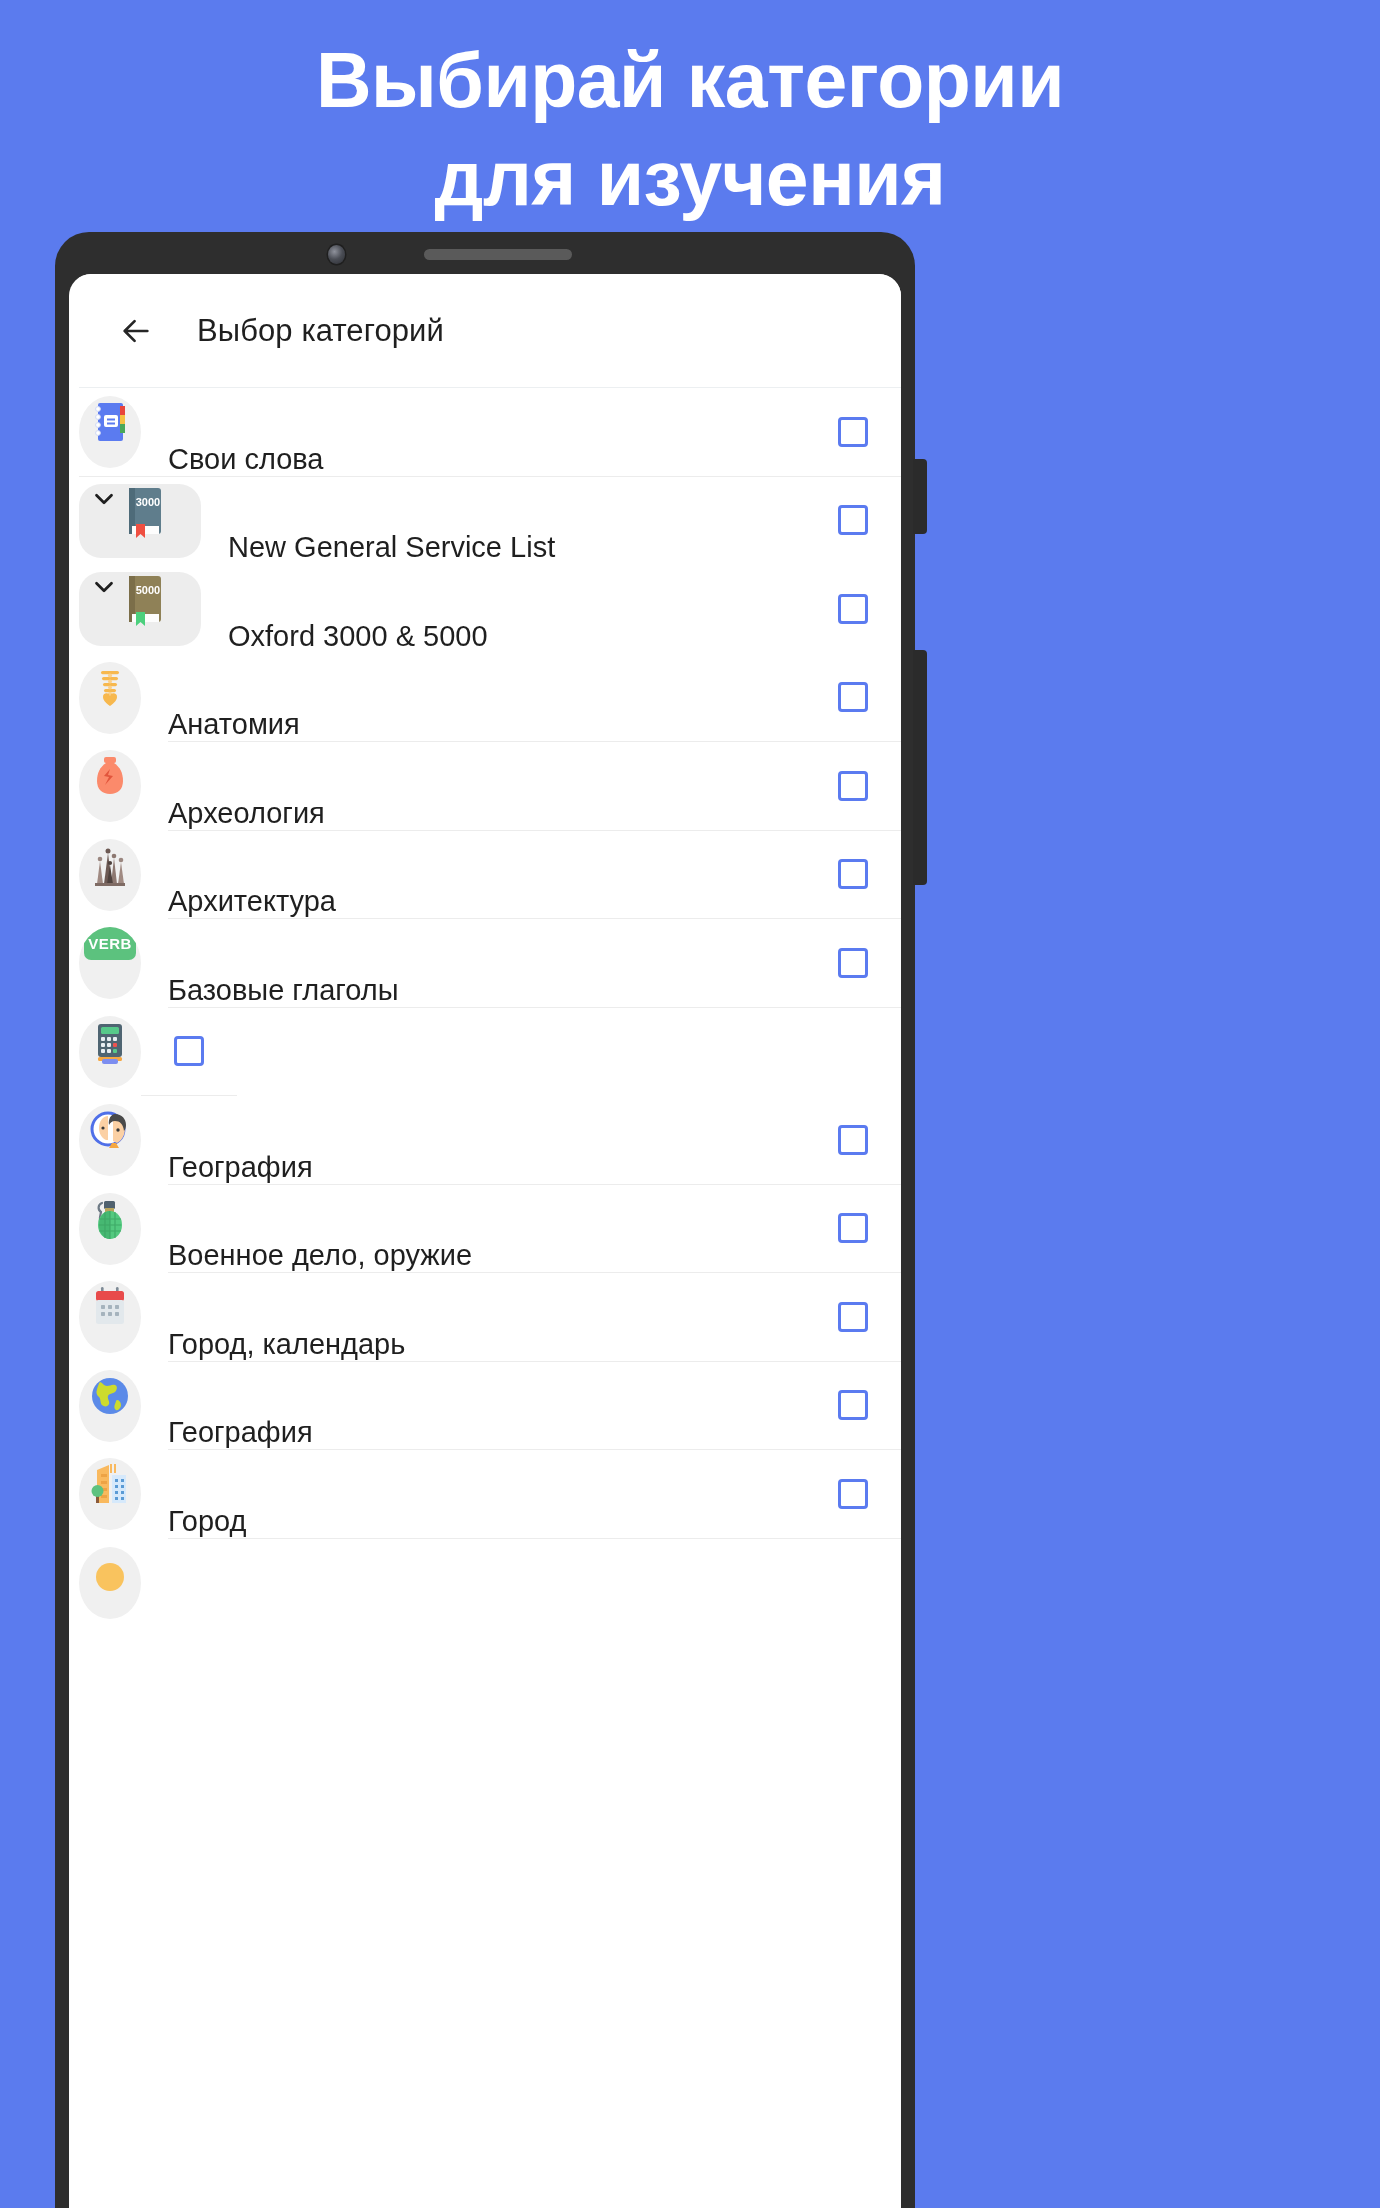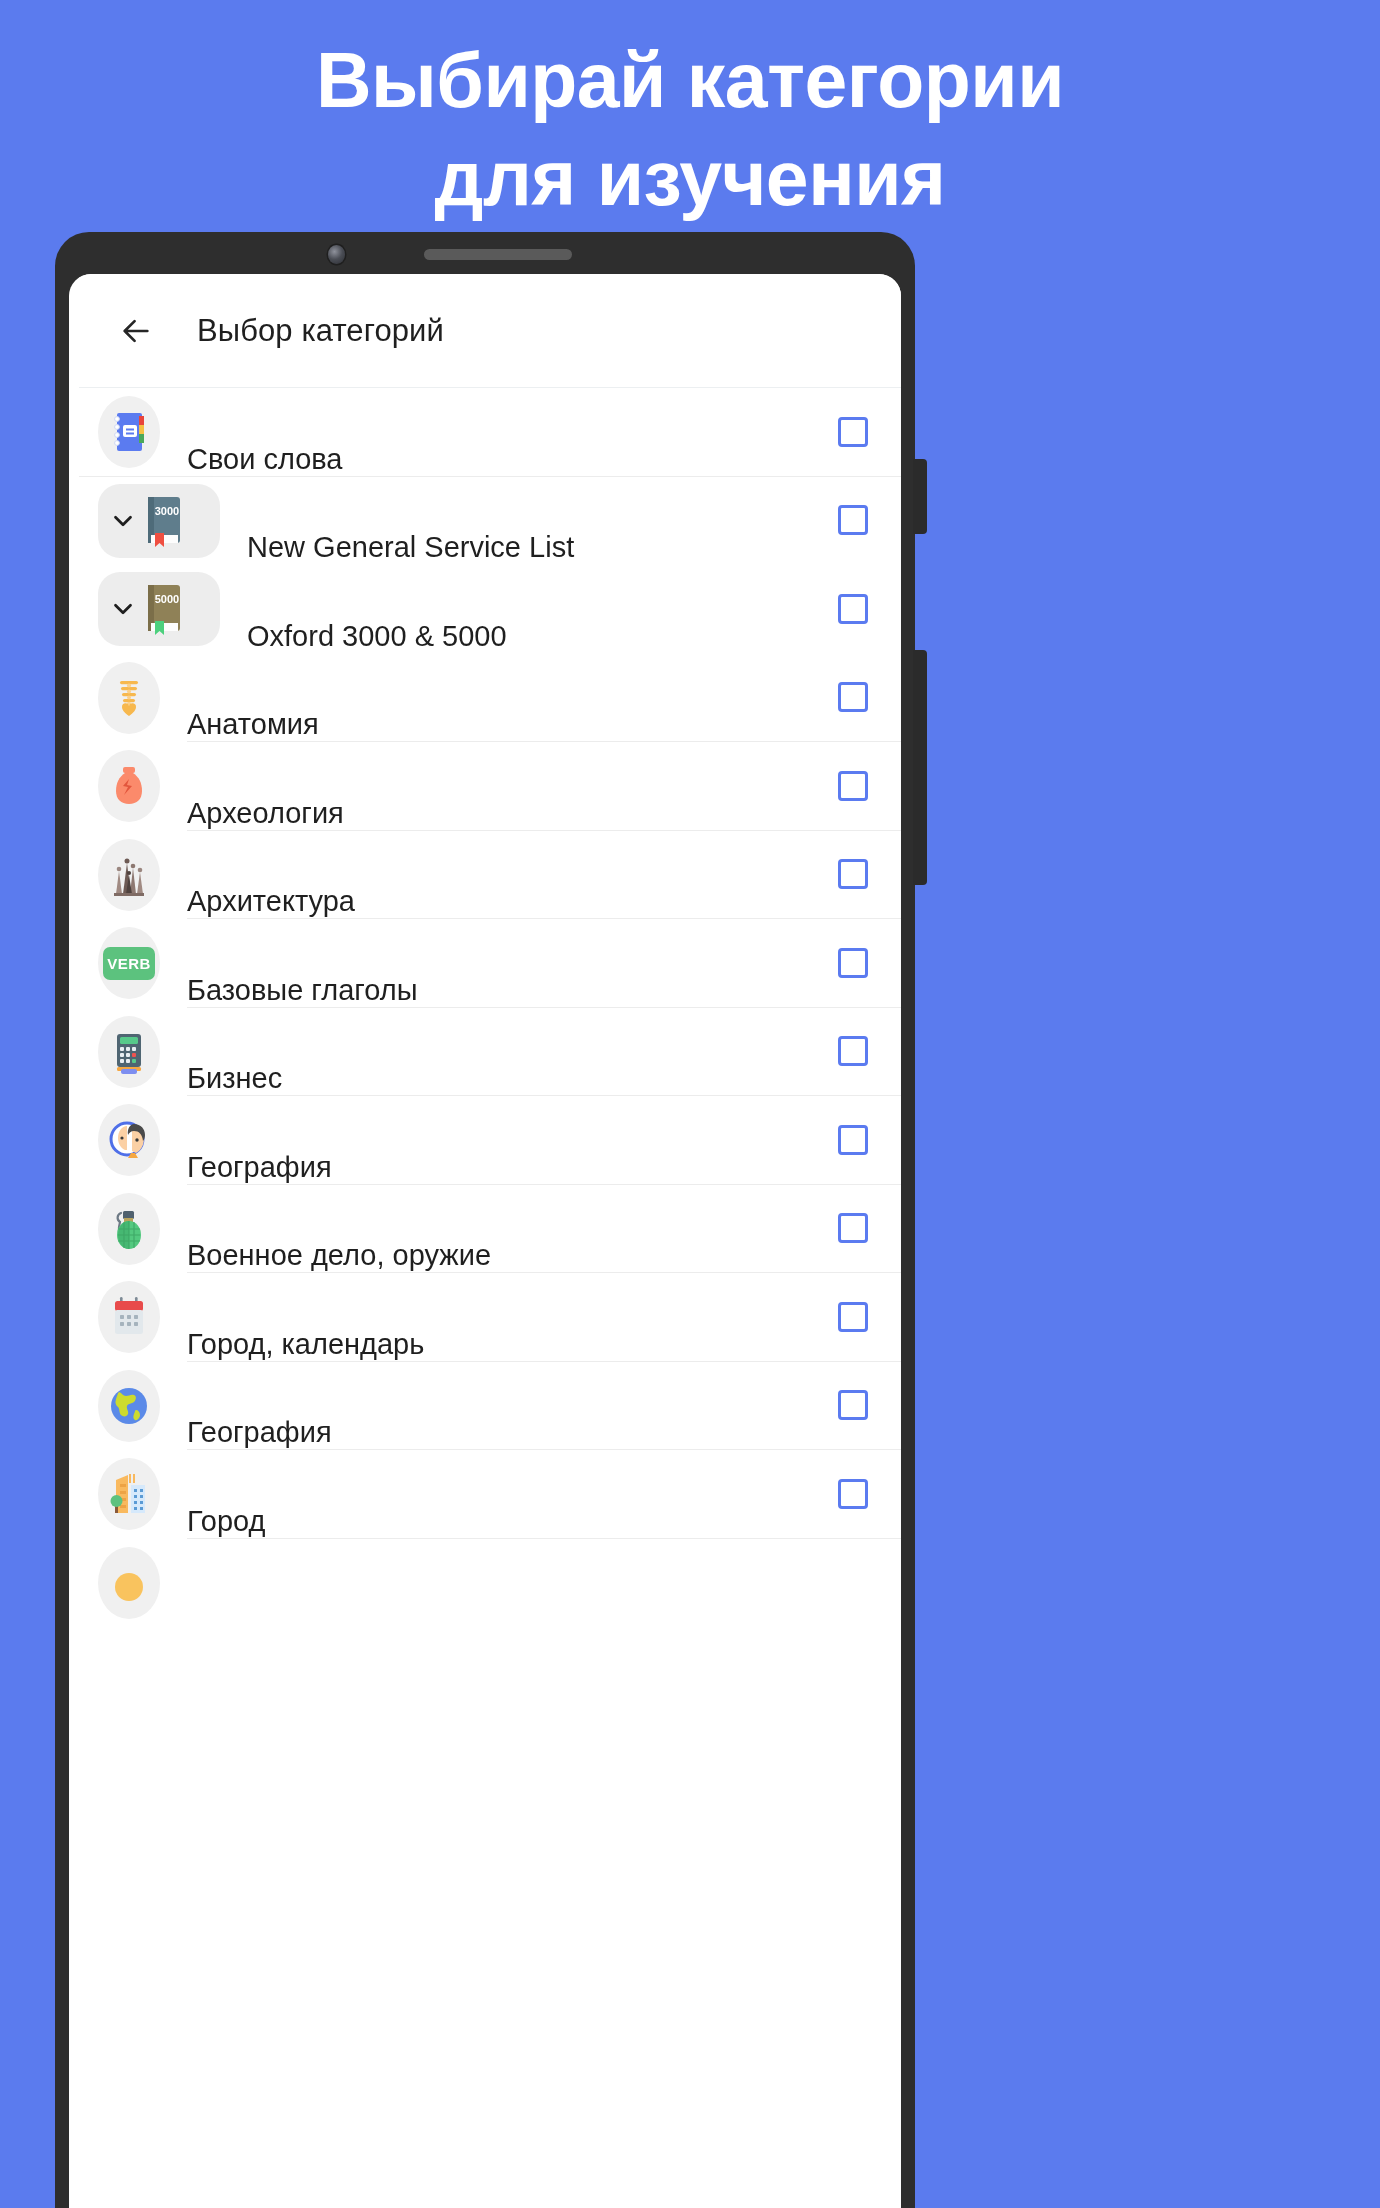--- a/index.html
+++ b/index.html
@@ -109,25 +109,23 @@
   .row {
     display:flex;
     align-items:center;
     height:88.5px;
     padding-right:0;
     position:relative;
   }
   .row .icon-wrap {
     flex:0 0 auto;
     width:62px; height:72px;
-    margin-left:19px;
     border-radius:50%;
     background:#f0f0f0;
     display:flex;
-    align-items:center;
     justify-content:center;
     overflow:hidden;
   }
   
   .row.expandable .icon-wrap {
     width:122px;
     height:74px;
     border-radius:22px;
     background:#ededed;
     justify-content:flex-start;
@@ -374,23 +372,20 @@
               <rect x="17" y="27" width="4" height="4" rx="1"></rect>
               <rect x="23" y="27" width="4" height="4" rx="1"></rect>
               <rect x="17" y="33" width="4" height="4" rx="1"></rect>
               <rect x="23" y="33" width="4" height="4" rx="1"></rect>
             </g>
             <rect x="29" y="27" width="4" height="4" rx="1" fill="#ef5350"></rect>
             <rect x="29" y="33" width="4" height="4" rx="1" fill="#57c98a"></rect>
             <rect x="14" y="41" width="24" height="4" rx="1.5" fill="#f5a742"></rect>
             <rect x="18" y="43" width="16" height="5" rx="2" fill="#7d8ef0"></rect>
           </svg>
-        </div>
-        <div class="label-cell">
-          <span class="label">Бизнес</span>
         </div>
         <div class="cb-cell">
           <div class="checkbox"></div>
         </div>
       </div>
 
       <div class="row">
         <div class="icon-wrap">
           <svg class="icon-svg" viewBox="0 0 52 52">
             <circle cx="24" cy="25" r="16" fill="#fff" stroke="#4f6fe8" stroke-width="3"></circle>

